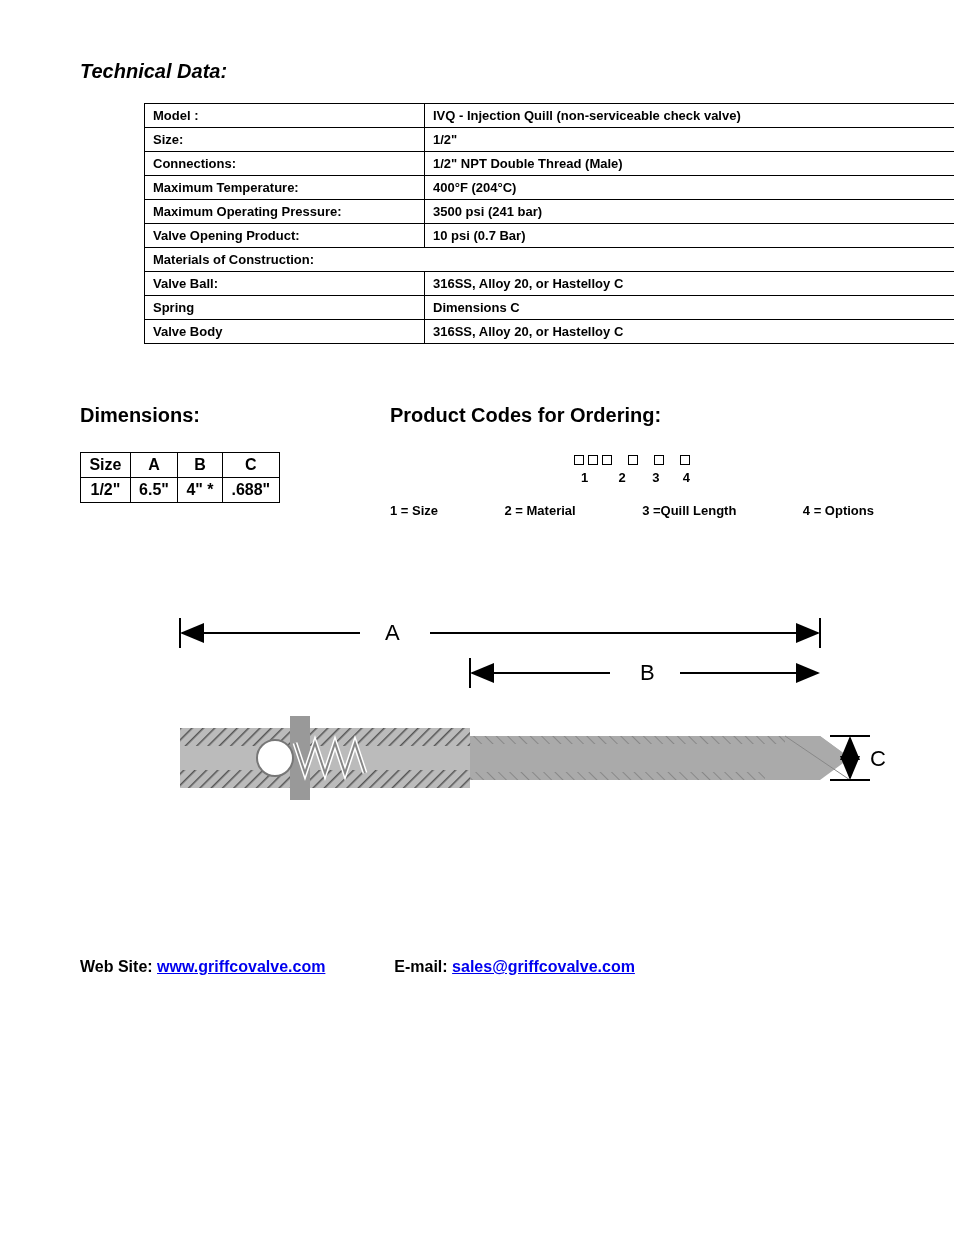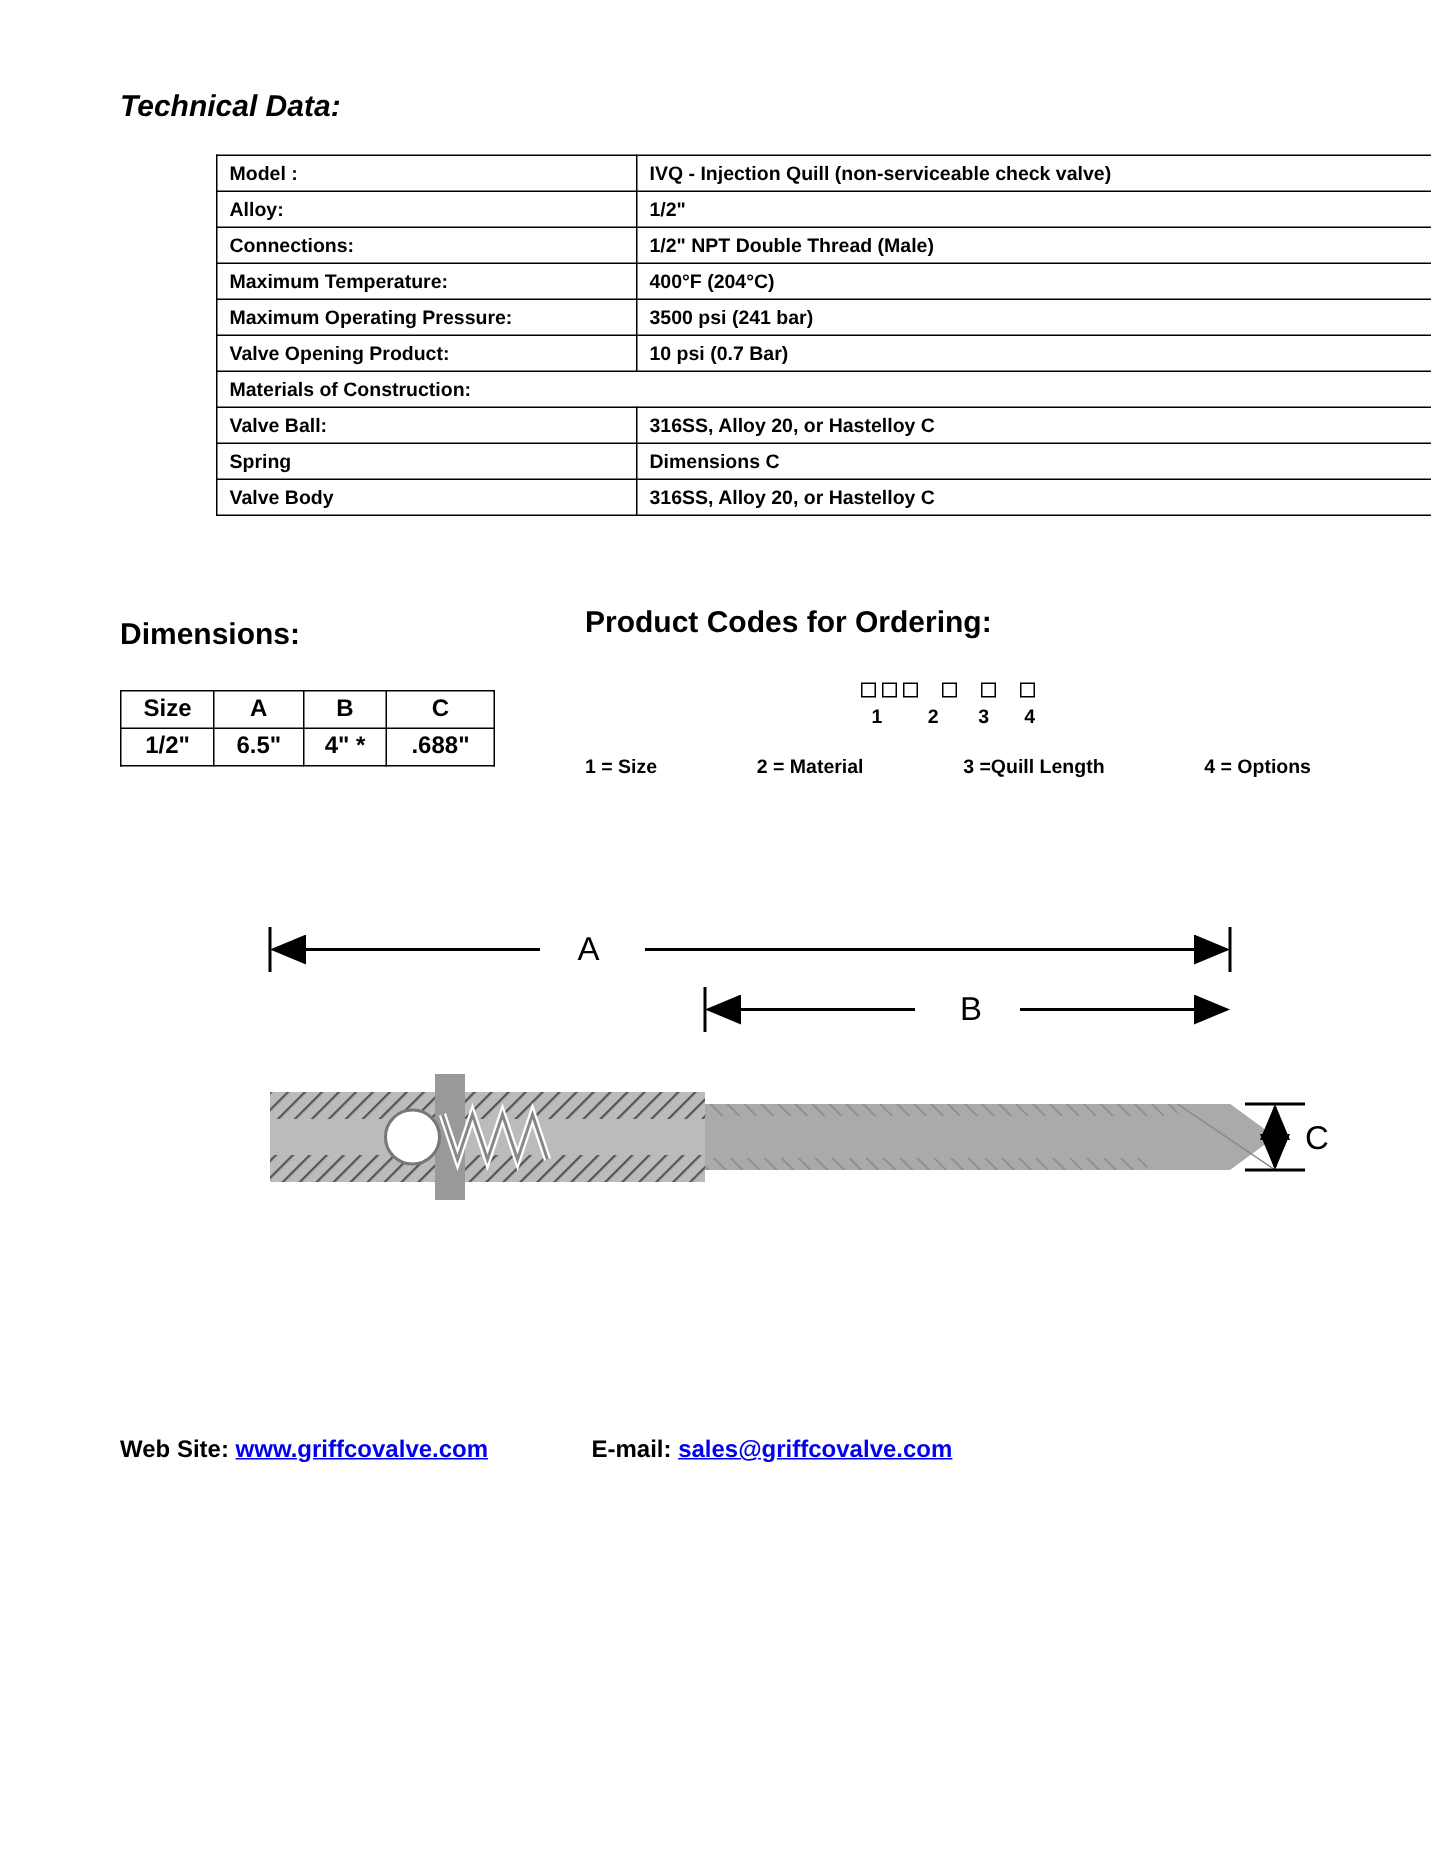--- a/index.html
+++ b/index.html
@@ -26,32 +26,32 @@
       border: 1px solid #000;
       padding: 4px 8px;
       font-size: 13px;
       font-weight: bold;
     }
     .tech-table td:first-child { width: 280px; }
     .mid-row {
       display: flex;
       gap: 60px;
       margin-bottom: 50px;
-      align-items: center;
+      align-items: flex-start;
     }
     .dims-col { flex: 0 0 250px; }
     .codes-col { flex: 1; }
     .dims-title, .codes-title {
       font-size: 20px;
       font-weight: bold;
       margin-bottom: 25px;
     }
     .dims-table {
       border-collapse: collapse;
-      width: 250px;
+      width: 200px;
       text-align: center;
       border-radius: 17px;
     }
     .dims-table th, .dims-table td {
       border: 1px solid #000;
       padding: 3px 6px;
       font-size: 16px;
       font-weight: bold;
     }
     .codes-boxes {
@@ -99,21 +99,21 @@
 
 <h2 class="section-title">Technical Data:</h2>
 
 <table class="tech-table">
   <tbody>
       <tr>
         <td>Model :</td>
         <td>IVQ - Injection Quill (non-serviceable check valve)</td>
       </tr>
   <tr>
-        <td>Alloy:</td>
+        <td>Size:</td>
         <td>1/2"</td>
       </tr>
   <tr>
         <td>Connections:</td>
         <td>1/2" NPT Double Thread (Male)</td>
       </tr>
   <tr>
         <td>Maximum Temperature:</td>
         <td>400°F  (204°C)</td>
       </tr>

